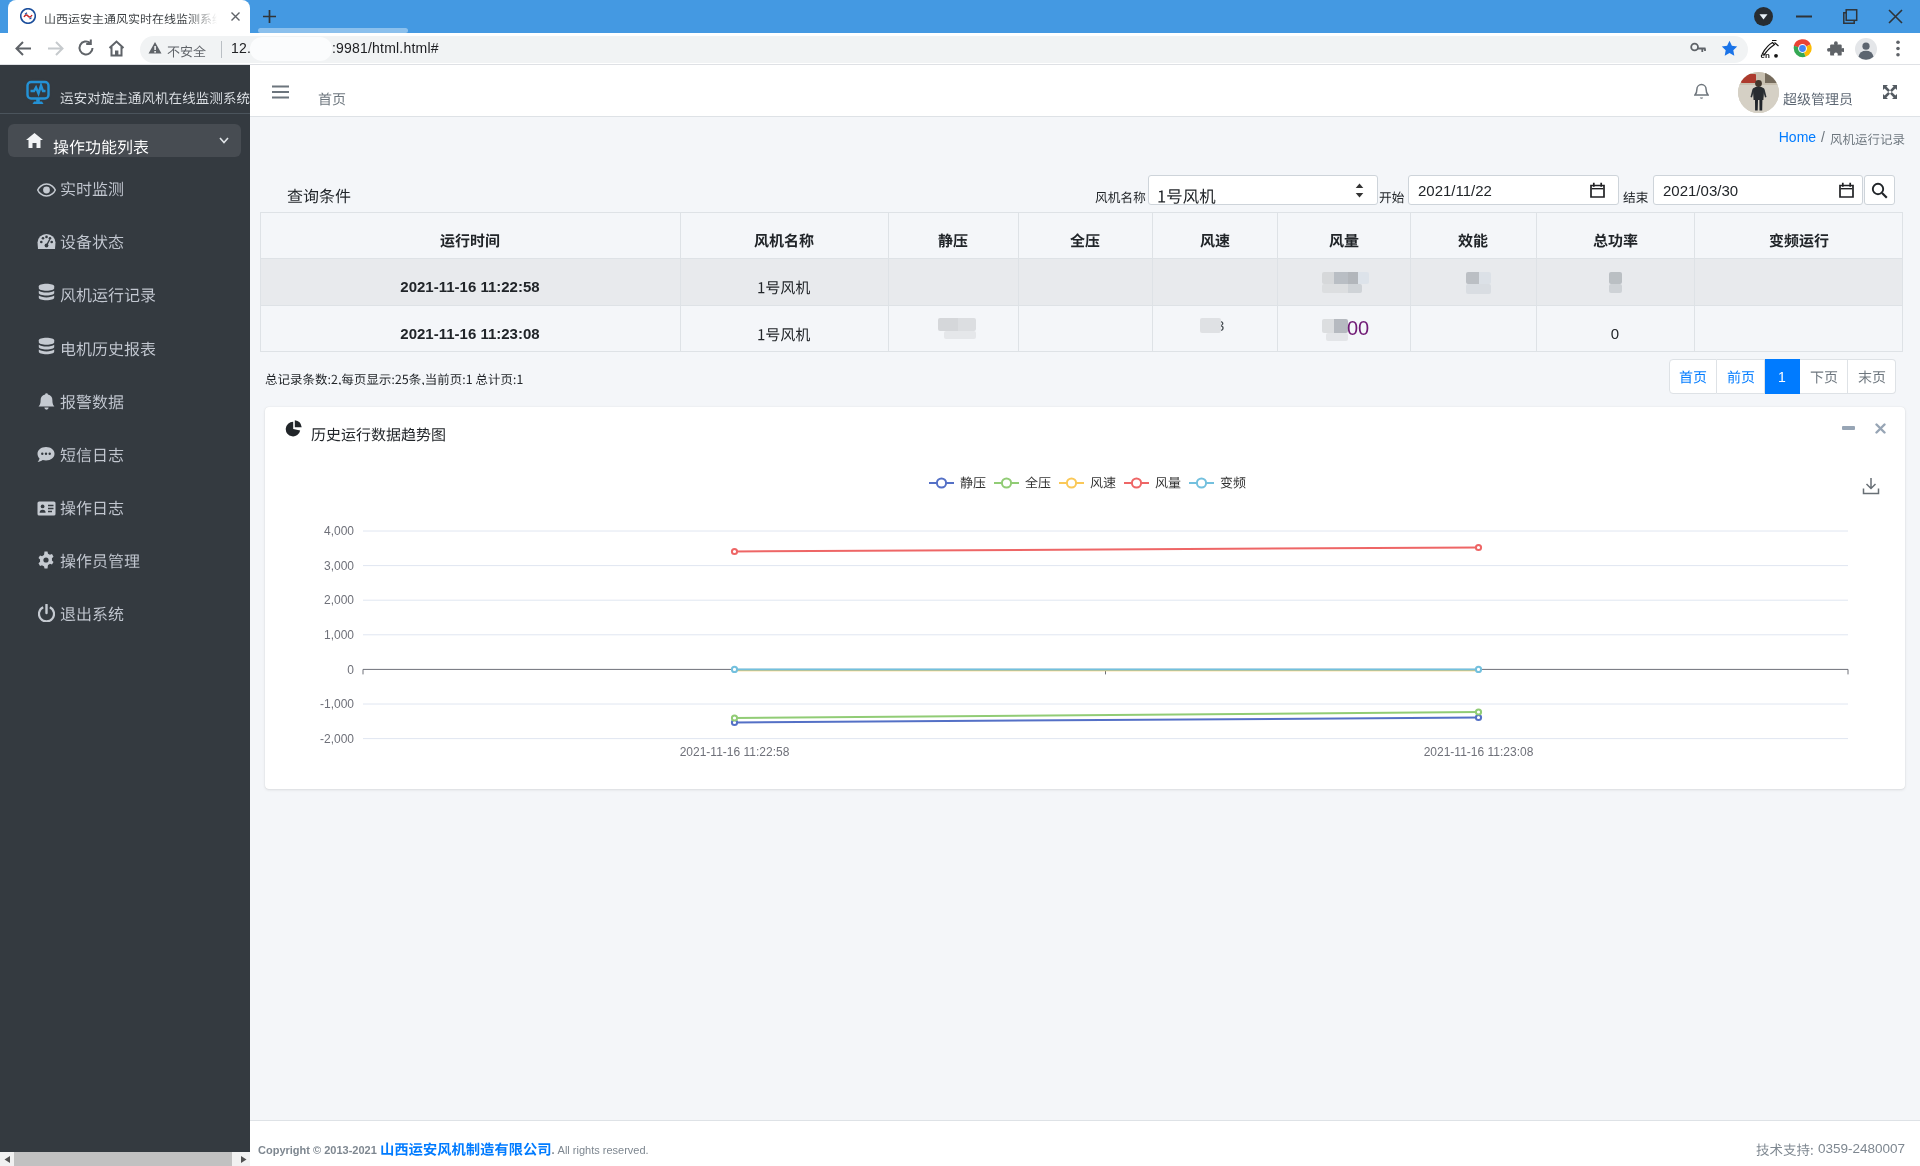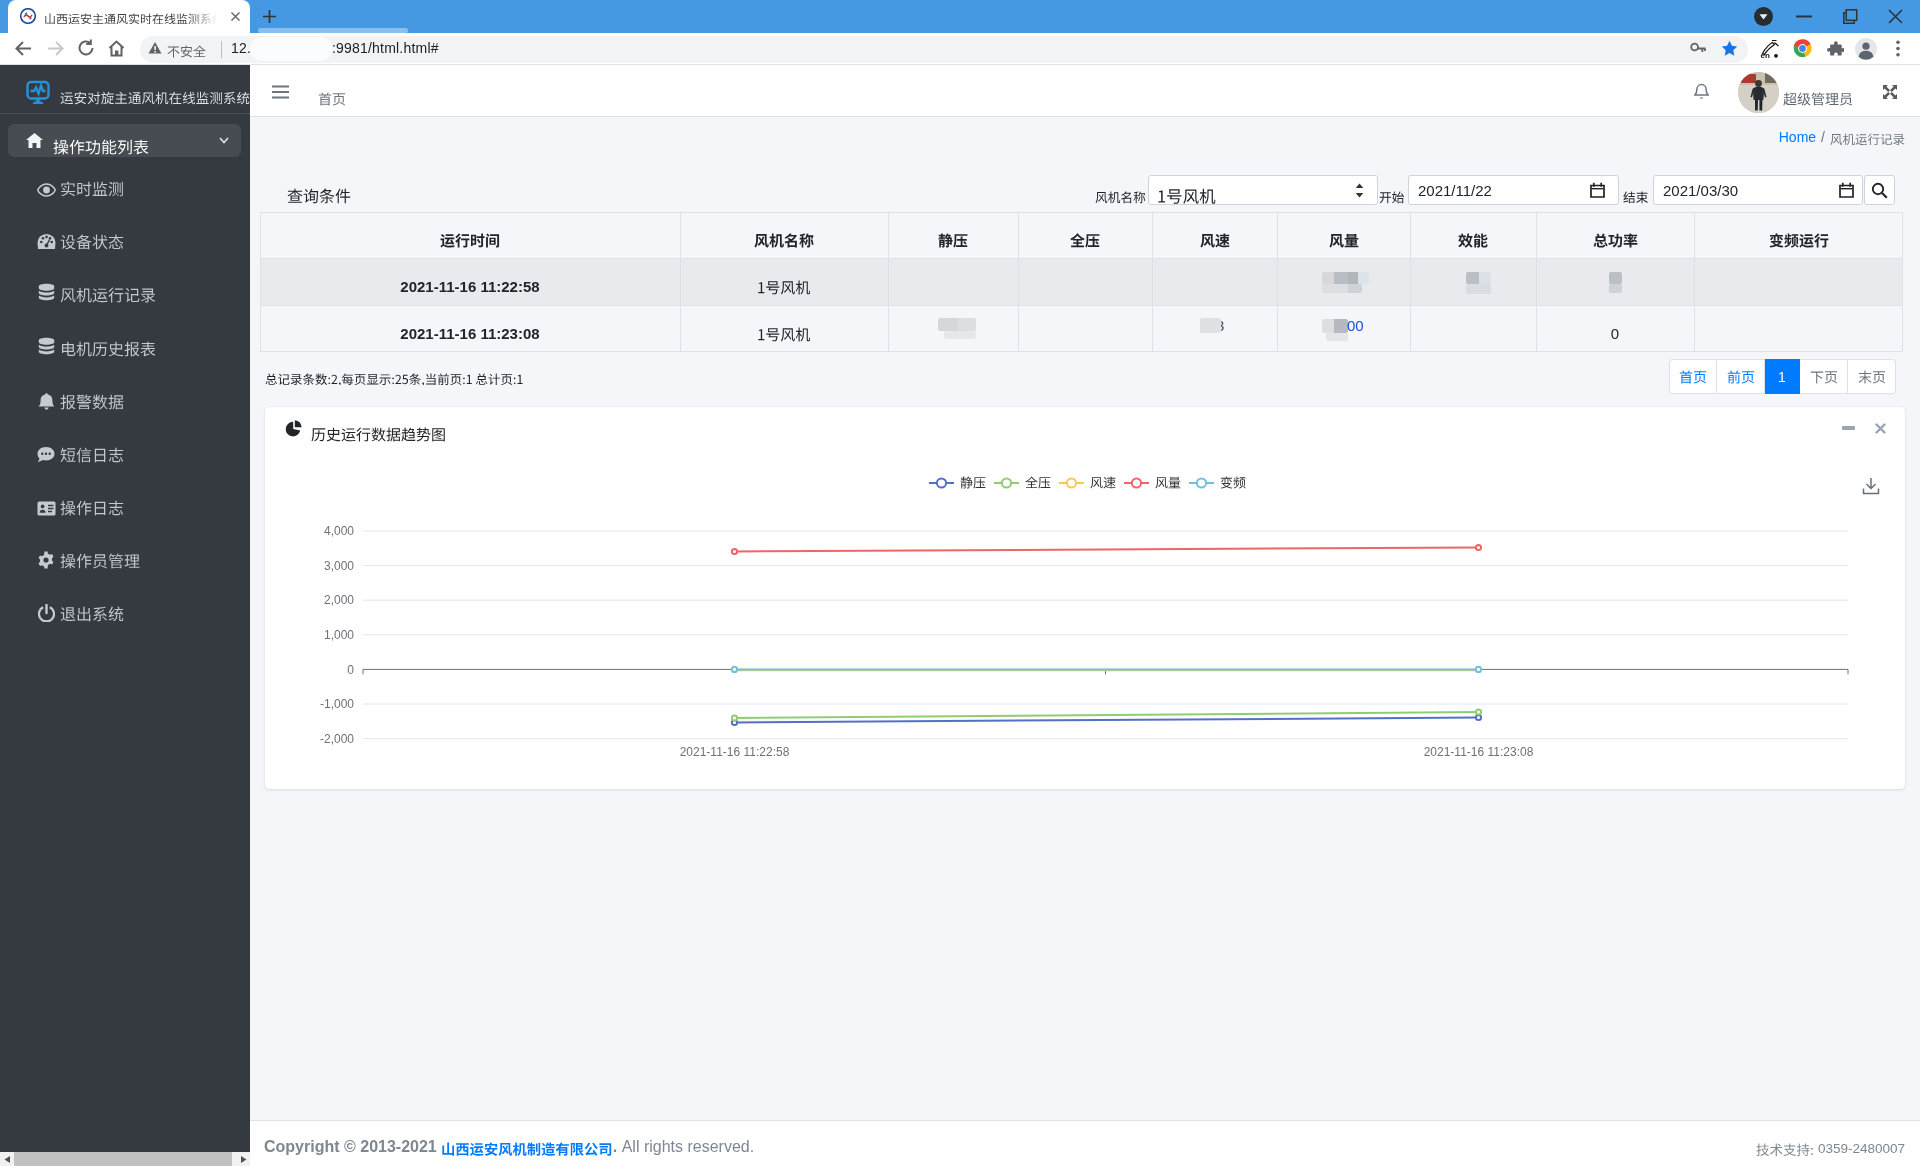--- a/index.html
+++ b/index.html
@@ -445,21 +445,21 @@
 <div class="blur" style="left:1466px;top:272px;width:25px;height:12px;background:linear-gradient(90deg,#bbbfc4 0 13px,#dce1e7 13px)"></div>
 <div class="blur" style="left:1466px;top:284px;width:25px;height:10px;background:#d9dde2"></div>
 <div class="blur" style="left:1609px;top:272px;width:13px;height:12px;background:#babfc3"></div>
 <div class="blur" style="left:1609px;top:284px;width:13px;height:9px;background:#ced2d6"></div>
 <div class="blur" style="left:938px;top:318px;width:38px;height:13px;background:linear-gradient(90deg,#d5d7da 0 20px,#dcdee1 20px)"></div>
 <div class="blur" style="left:944px;top:331px;width:32px;height:8px;background:#e5e7ea"></div>
 <div class="abs" style="left:1216px;top:317px;font-size:15px;color:#4a5056">3</div>
 <div class="blur" style="left:1200px;top:318px;width:21px;height:15px;background:#dfe1e4"></div>
 <div class="blur" style="left:1322px;top:319px;width:26px;height:14px;background:linear-gradient(90deg,#dcdee0 0 12px,#b6bac0 12px)"></div>
 <div class="blur" style="left:1326px;top:333px;width:22px;height:8px;background:#e3e5e8"></div>
-<div class="abs" style="left:1347px;top:317px;font-size:15px;color:#1d4ed8">00</div>
+<div class="abs" style="left:1347px;top:317px;font-size:20px;color:#701a75">00</div>
 <div class="abs fx" style="left:1615px;top:316px;height:26px;width:40px;margin-left:-20px;justify-content:center;font-size:15px;color:#212529">0</div>
 <div class="abs fx" style="left:265px;top:357px;height:28px">
     <svg class="t" width="258.34" height="12.5" viewBox="0 -880 20667 1000" style="vertical-align:-1.5px;">
       <path fill="#212529" d="M759 -214C816 -145 875 -52 897 10L958 -28C936 -91 875 -180 816 -247ZM412 -269C478 -224 554 -153 591 -104L647 -152C609 -199 532 -267 465 -311ZM281 -241V-34C281 47 312 69 431 69C455 69 630 69 656 69C748 69 773 41 784 -74C762 -78 730 -90 713 -101C707 -13 700 1 650 1C611 1 464 1 435 1C371 1 360 -5 360 -35V-241ZM137 -225C119 -148 84 -60 43 -9L112 24C157 -36 190 -130 208 -212ZM265 -567H737V-391H265ZM186 -638V-319H820V-638H657C692 -689 729 -751 761 -808L684 -839C658 -779 614 -696 575 -638H370L429 -668C411 -715 365 -784 321 -836L257 -806C299 -755 341 -685 358 -638ZM1124 -769C1179 -720 1249 -652 1280 -608L1335 -661C1300 -703 1230 -769 1176 -815ZM1200 61V60C1214 41 1242 20 1408 -98C1400 -113 1389 -143 1384 -163L1280 -92V-526H1046V-453H1206V-93C1206 -44 1175 -10 1157 4C1171 17 1192 45 1200 61ZM1419 -770V-695H1816V-442H1438V-57C1438 41 1474 65 1586 65C1611 65 1790 65 1816 65C1925 65 1951 20 1962 -143C1940 -148 1908 -161 1889 -175C1884 -33 1874 -7 1812 -7C1773 -7 1621 -7 1591 -7C1527 -7 1515 -16 1515 -56V-370H1816V-318H1891V-770ZM2134 -317C2199 -281 2278 -224 2316 -186L2369 -238C2329 -276 2248 -329 2185 -363ZM2134 -784V-715H2740L2736 -623H2164V-554H2732L2726 -462H2067V-395H2461V-212C2316 -152 2165 -91 2068 -54L2108 13C2206 -29 2337 -85 2461 -140V-2C2461 12 2456 16 2440 17C2424 18 2368 18 2309 16C2319 35 2331 63 2335 82C2413 82 2464 82 2495 71C2527 60 2537 42 2537 -1V-236C2623 -106 2748 -9 2904 40C2914 20 2937 -9 2953 -25C2845 -54 2751 -107 2675 -177C2739 -216 2814 -272 2874 -323L2810 -370C2765 -325 2691 -266 2629 -224C2592 -266 2561 -314 2537 -365V-395H2940V-462H2804C2813 -565 2820 -688 2822 -784L2763 -788L2750 -784ZM3300 -182C3252 -121 3162 -48 3096 -10C3112 2 3134 27 3146 43C3214 -1 3307 -84 3360 -155ZM3629 -145C3699 -88 3780 -6 3818 47L3875 4C3836 -50 3752 -129 3683 -184ZM3667 -683C3624 -631 3568 -586 3502 -548C3439 -585 3385 -628 3344 -679L3348 -683ZM3378 -842C3326 -751 3223 -647 3074 -575C3091 -564 3115 -538 3128 -520C3191 -554 3246 -592 3294 -633C3333 -587 3379 -546 3431 -511C3311 -454 3171 -418 3035 -399C3049 -382 3064 -351 3070 -332C3219 -356 3372 -399 3502 -468C3621 -404 3764 -361 3919 -339C3929 -359 3948 -390 3964 -406C3820 -424 3686 -458 3574 -510C3661 -566 3734 -636 3782 -721L3732 -752L3718 -748H3405C3426 -774 3444 -800 3460 -826ZM3461 -393V-287H3147V-220H3461V-3C3461 8 3457 11 3446 11C3435 12 3395 12 3357 10C3367 29 3377 57 3380 76C3438 76 3477 76 3503 65C3530 54 3537 35 3537 -3V-220H3852V-287H3537V-393ZM4443 -821C4425 -782 4393 -723 4368 -688L4417 -664C4443 -697 4477 -747 4506 -793ZM4088 -793C4114 -751 4141 -696 4150 -661L4207 -686C4198 -722 4171 -776 4143 -815ZM4410 -260C4387 -208 4355 -164 4317 -126C4279 -145 4240 -164 4203 -180C4217 -204 4233 -231 4247 -260ZM4110 -153C4159 -134 4214 -109 4264 -83C4200 -37 4123 -5 4041 14C4054 28 4070 54 4077 72C4169 47 4254 8 4326 -50C4359 -30 4389 -11 4412 6L4460 -43C4437 -59 4408 -77 4375 -95C4428 -152 4470 -222 4495 -309L4454 -326L4442 -323H4278L4300 -375L4233 -387C4226 -367 4216 -345 4206 -323H4070V-260H4175C4154 -220 4131 -183 4110 -153ZM4257 -841V-654H4050V-592H4234C4186 -527 4109 -465 4039 -435C4054 -421 4071 -395 4080 -378C4141 -411 4207 -467 4257 -526V-404H4327V-540C4375 -505 4436 -458 4461 -435L4503 -489C4479 -506 4391 -562 4342 -592H4531V-654H4327V-841ZM4629 -832C4604 -656 4559 -488 4481 -383C4497 -373 4526 -349 4538 -337C4564 -374 4586 -418 4606 -467C4628 -369 4657 -278 4694 -199C4638 -104 4560 -31 4451 22C4465 37 4486 67 4493 83C4595 28 4672 -41 4731 -129C4781 -44 4843 24 4921 71C4933 52 4955 26 4972 12C4888 -33 4822 -106 4771 -198C4824 -301 4858 -426 4880 -576H4948V-646H4663C4677 -702 4689 -761 4698 -821ZM4809 -576C4793 -461 4769 -361 4733 -276C4695 -366 4667 -468 4648 -576ZM5139 -390C5175 -390 5205 -418 5205 -460C5205 -501 5175 -530 5139 -530C5102 -530 5073 -501 5073 -460C5073 -418 5102 -390 5139 -390ZM5139 13C5175 13 5205 -15 5205 -56C5205 -98 5175 -126 5139 -126C5102 -126 5073 -98 5073 -56C5073 -15 5102 13 5139 13ZM5322 0H5783V-79H5580C5543 -79 5498 -75 5460 -72C5632 -235 5748 -384 5748 -531C5748 -661 5665 -746 5534 -746C5441 -746 5377 -704 5318 -639L5371 -587C5412 -636 5463 -672 5523 -672C5614 -672 5658 -611 5658 -527C5658 -401 5552 -255 5322 -54ZM5908 190C5998 152 6054 77 6054 -19C6054 -86 6025 -126 5977 -126C5940 -126 5908 -102 5908 -62C5908 -22 5939 2 5975 2L5986 1C5985 61 5948 109 5886 136ZM6502 -458C6565 -429 6640 -382 6679 -345H6380L6401 -503H6861L6855 -345H6685L6727 -389C6688 -426 6609 -472 6545 -500ZM6154 -347V-279H6296C6283 -194 6270 -113 6257 -52H6298L6831 -51C6825 -20 6819 -2 6811 7C6802 19 6793 22 6775 22C6755 22 6709 21 6659 17C6669 34 6676 60 6677 77C6726 80 6777 81 6806 79C6837 76 6858 68 6877 42C6889 27 6898 -1 6906 -51H7035V-118H6914C6919 -161 6922 -214 6926 -279H7070V-347H6929L6936 -533C6936 -543 6937 -570 6937 -570H6334C6327 -503 6317 -425 6306 -347ZM6840 -118H6675L6710 -156C6669 -196 6589 -247 6520 -280H6852C6849 -213 6845 -159 6840 -118ZM6476 -238C6540 -207 6614 -158 6656 -118H6346L6371 -280H6517ZM6382 -846C6329 -719 6243 -590 6150 -510C6169 -499 6202 -477 6217 -465C6271 -519 6327 -592 6376 -671H7036V-739H6415C6430 -767 6444 -795 6457 -824ZM7575 -462V-281C7575 -174 7532 -55 7161 19C7177 35 7198 64 7207 80C7596 -4 7652 -143 7652 -280V-462ZM7656 -110C7772 -56 7923 27 7996 83L8043 23C7965 -32 7814 -111 7700 -161ZM7282 -595V-128H7359V-525H7871V-130H7950V-595H7589C7608 -630 7628 -673 7646 -715H8046V-785H7185V-715H7560C7548 -676 7530 -631 7514 -595ZM8355 -570H8868V-466H8355ZM8355 -731H8868V-628H8355ZM8282 -791V-405H8944V-791ZM8931 -330C8898 -266 8838 -180 8793 -126L8851 -97C8897 -151 8953 -230 8996 -300ZM8235 -297C8276 -233 8324 -145 8347 -93L8408 -123C8386 -174 8335 -260 8294 -322ZM8682 -365V-39H8534V-365H8463V-39H8151V33H9071V-39H8754V-365ZM9345 -351C9302 -238 9228 -127 9146 -56C9165 -46 9199 -24 9215 -11C9294 -88 9373 -207 9422 -330ZM9795 -320C9867 -224 9943 -94 9970 -10L10045 -44C10015 -129 9937 -255 9864 -349ZM9260 -766V-692H9964V-766ZM9171 -523V-449H9572V-19C9572 -3 9566 1 9548 2C9529 3 9463 3 9395 0C9407 23 9419 56 9422 79C9511 79 9570 78 9605 66C9641 53 9653 31 9653 -18V-449H10052V-523ZM10250 -390C10286 -390 10316 -418 10316 -460C10316 -501 10286 -530 10250 -530C10213 -530 10184 -501 10184 -460C10184 -418 10213 -390 10250 -390ZM10250 13C10286 13 10316 -15 10316 -56C10316 -98 10286 -126 10250 -126C10213 -126 10184 -98 10184 -56C10184 -15 10213 13 10250 13ZM10433 0H10894V-79H10691C10654 -79 10609 -75 10571 -72C10743 -235 10859 -384 10859 -531C10859 -661 10776 -746 10645 -746C10552 -746 10488 -704 10429 -639L10482 -587C10523 -636 10574 -672 10634 -672C10725 -672 10769 -611 10769 -527C10769 -401 10663 -255 10433 -54ZM11206 13C11329 13 11446 -78 11446 -238C11446 -400 11346 -472 11225 -472C11181 -472 11148 -461 11115 -443L11134 -655H11410V-733H11054L11030 -391L11079 -360C11121 -388 11152 -403 11201 -403C11293 -403 11353 -341 11353 -236C11353 -129 11284 -63 11197 -63C11112 -63 11058 -102 11017 -144L10971 -84C11021 -35 11091 13 11206 13ZM11799 -182C11751 -121 11661 -48 11595 -10C11611 2 11633 27 11645 43C11713 -1 11806 -84 11859 -155ZM12128 -145C12198 -88 12279 -6 12317 47L12374 4C12335 -50 12251 -129 12182 -184ZM12166 -683C12123 -631 12067 -586 12001 -548C11938 -585 11884 -628 11843 -679L11847 -683ZM11877 -842C11825 -751 11722 -647 11573 -575C11590 -564 11614 -538 11627 -520C11690 -554 11745 -592 11793 -633C11832 -587 11878 -546 11930 -511C11810 -454 11670 -418 11534 -399C11548 -382 11563 -351 11569 -332C11718 -356 11871 -399 12001 -468C12120 -404 12263 -361 12418 -339C12428 -359 12447 -390 12463 -406C12319 -424 12185 -458 12073 -510C12160 -566 12233 -636 12281 -721L12231 -752L12217 -748H11904C11925 -774 11943 -800 11959 -826ZM11960 -393V-287H11646V-220H11960V-3C11960 8 11956 11 11945 11C11934 12 11894 12 11856 10C11866 29 11876 57 11879 76C11937 76 11976 76 12002 65C12029 54 12036 35 12036 -3V-220H12351V-287H12036V-393ZM12574 190C12664 152 12720 77 12720 -19C12720 -86 12691 -126 12643 -126C12606 -126 12574 -102 12574 -62C12574 -22 12605 2 12641 2L12652 1C12651 61 12614 109 12552 136ZM12898 -769C12951 -698 13005 -601 13027 -536L13099 -569C13076 -632 13021 -726 12966 -796ZM13578 -805C13549 -728 13493 -622 13450 -555L13515 -530C13560 -594 13616 -693 13659 -778ZM12892 -38V37H13567V81H13646V-486H13317V-840H13235V-486H12912V-411H13567V-266H12945V-194H13567V-38ZM14381 -514V-104H14451V-514ZM14584 -544V-14C14584 1 14579 5 14563 5C14546 6 14492 6 14431 4C14442 24 14454 56 14458 76C14535 77 14586 75 14616 63C14647 51 14658 30 14658 -13V-544ZM14500 -845C14478 -796 14440 -730 14406 -682H14106L14155 -700C14136 -740 14093 -799 14055 -841L13985 -816C14021 -775 14058 -721 14077 -682H13830V-613H14724V-682H14491C14520 -723 14552 -773 14580 -819ZM14186 -301V-200H13964V-301ZM14186 -360H13964V-459H14186ZM13893 -523V75H13964V-141H14186V-7C14186 6 14182 10 14168 10C14155 11 14109 11 14058 9C14068 28 14079 57 14084 76C14151 76 14196 75 14223 63C14251 52 14259 32 14259 -6V-523ZM15241 -462V-281C15241 -174 15198 -55 14827 19C14843 35 14864 64 14873 80C15262 -4 15318 -143 15318 -280V-462ZM15322 -110C15438 -56 15589 27 15662 83L15709 23C15631 -32 15480 -111 15366 -161ZM14948 -595V-128H15025V-525H15537V-130H15616V-595H15255C15274 -630 15294 -673 15312 -715H15712V-785H14851V-715H15226C15214 -676 15196 -631 15180 -595ZM15916 -390C15952 -390 15982 -418 15982 -460C15982 -501 15952 -530 15916 -530C15879 -530 15850 -501 15850 -460C15850 -418 15879 -390 15916 -390ZM15916 13C15952 13 15982 -15 15982 -56C15982 -98 15952 -126 15916 -126C15879 -126 15850 -98 15850 -56C15850 -15 15879 13 15916 13ZM16143 0H16545V-76H16398V-733H16328C16288 -710 16241 -693 16176 -681V-623H16307V-76H16143ZM17593 -214C17650 -145 17709 -52 17731 10L17792 -28C17770 -91 17709 -180 17650 -247ZM17246 -269C17312 -224 17388 -153 17425 -104L17481 -152C17443 -199 17366 -267 17299 -311ZM17115 -241V-34C17115 47 17146 69 17265 69C17289 69 17464 69 17490 69C17582 69 17607 41 17618 -74C17596 -78 17564 -90 17547 -101C17541 -13 17534 1 17484 1C17445 1 17298 1 17269 1C17205 1 17194 -5 17194 -35V-241ZM16971 -225C16953 -148 16918 -60 16877 -9L16946 24C16991 -36 17024 -130 17042 -212ZM17099 -567H17571V-391H17099ZM17020 -638V-319H17654V-638H17491C17526 -689 17563 -751 17595 -808L17518 -839C17492 -779 17448 -696 17409 -638H17204L17263 -668C17245 -715 17199 -784 17155 -836L17091 -806C17133 -755 17175 -685 17192 -638ZM17971 -775C18027 -728 18097 -660 18129 -617L18180 -673C18146 -714 18075 -778 18020 -823ZM17880 -526V-452H18039V-93C18039 -50 18008 -20 17989 -8C18003 7 18023 41 18030 61C18046 40 18074 18 18263 -116C18255 -130 18243 -162 18238 -182L18115 -98V-526ZM18460 -837V-508H18206V-431H18460V80H18539V-431H18793V-508H18539V-837ZM19298 -462V-281C19298 -174 19255 -55 18884 19C18900 35 18921 64 18930 80C19319 -4 19375 -143 19375 -280V-462ZM19379 -110C19495 -56 19646 27 19719 83L19766 23C19688 -32 19537 -111 19423 -161ZM19005 -595V-128H19082V-525H19594V-130H19673V-595H19312C19331 -630 19351 -673 19369 -715H19769V-785H18908V-715H19283C19271 -676 19253 -631 19237 -595ZM19973 -390C20009 -390 20039 -418 20039 -460C20039 -501 20009 -530 19973 -530C19936 -530 19907 -501 19907 -460C19907 -418 19936 -390 19973 -390ZM19973 13C20009 13 20039 -15 20039 -56C20039 -98 20009 -126 19973 -126C19936 -126 19907 -98 19907 -56C19907 -15 19936 13 19973 13ZM20200 0H20602V-76H20455V-733H20385C20345 -710 20298 -693 20233 -681V-623H20364V-76H20200Z"></path>
     </svg>
   </div>
 <div class="pbtn" style="left:1669px;width:48px;border-radius:4px 0 0 4px">
     <svg class="t" width="28.0" height="14" viewBox="0 -880 2000 1000" style="vertical-align:-1.68px;">
       <path fill="#007bff" d="M243 -312H755V-210H243ZM243 -373V-472H755V-373ZM243 -150H755V-44H243ZM228 -815C259 -782 294 -736 313 -702H54V-632H456C450 -602 442 -568 433 -539H168V80H243V23H755V80H833V-539H512L546 -632H949V-702H696C725 -737 757 -779 785 -820L702 -842C681 -800 643 -742 611 -702H345L389 -725C370 -758 331 -808 294 -844ZM1464 -462V-281C1464 -174 1421 -55 1050 19C1066 35 1087 64 1096 80C1485 -4 1541 -143 1541 -280V-462ZM1545 -110C1661 -56 1812 27 1885 83L1932 23C1854 -32 1703 -111 1589 -161ZM1171 -595V-128H1248V-525H1760V-130H1839V-595H1478C1497 -630 1517 -673 1535 -715H1935V-785H1074V-715H1449C1437 -676 1419 -631 1403 -595Z"></path>
     </svg>
@@ -575,21 +575,21 @@
     <svg class="t" width="26.0" height="13" viewBox="0 -880 2000 1000" style="vertical-align:-1.56px;">
       <path fill="#333333" d="M223 -629C193 -558 143 -486 88 -438C105 -429 133 -409 147 -397C200 -450 257 -530 290 -611ZM691 -591C752 -534 825 -450 861 -396L920 -435C885 -487 812 -567 747 -623ZM432 -831C450 -803 470 -767 483 -738H70V-671H347V-367H422V-671H576V-368H651V-671H930V-738H567C554 -769 527 -816 504 -849ZM133 -339V-272H213C266 -193 338 -128 424 -75C312 -30 183 -1 52 16C65 32 83 63 89 82C233 59 375 22 499 -34C617 24 758 62 913 82C922 62 940 33 956 16C815 1 686 -29 576 -74C680 -133 766 -210 823 -309L775 -342L762 -339ZM296 -272H709C658 -206 585 -152 500 -109C416 -153 347 -207 296 -272ZM1701 -501C1699 -151 1688 -35 1446 30C1459 43 1477 67 1483 83C1743 9 1762 -129 1764 -501ZM1728 -84C1795 -34 1881 38 1923 82L1968 34C1925 -9 1837 -78 1770 -126ZM1428 -386C1376 -178 1261 -42 1049 25C1064 40 1081 65 1088 83C1315 3 1438 -144 1493 -371ZM1133 -397C1113 -323 1080 -248 1037 -197C1054 -189 1081 -172 1093 -162C1135 -217 1174 -301 1196 -383ZM1544 -609V-137H1608V-550H1854V-139H1922V-609H1742L1782 -714H1950V-781H1518V-714H1709C1699 -680 1686 -640 1672 -609ZM1114 -753V-529H1039V-461H1248V-158H1316V-461H1502V-529H1334V-652H1479V-716H1334V-841H1266V-529H1176V-753Z"></path>
     </svg>
   </div>
 <svg class="abs" style="left:1862px;top:477px" width="18" height="18" viewBox="0 0 18 18">
     <path d="M9 1 V11 M4.5 7 L9 11.5 L13.5 7" fill="none" stroke="#686f75" stroke-width="1.5"></path>
     <path d="M1.5 11.5 V16.5 H16.5 V11.5" fill="none" stroke="#686f75" stroke-width="1.5"></path>
   </svg>
 
 <div id="footer"></div>
-<div class="abs fx" style="left:264px;top:1130px;height:26px;font-size:16px;color:#7e8790"><b>Copyright © 2013-2021&nbsp;</b><svg class="t" width="171.6" height="14.3" viewBox="0 -880 12000 1000" style="vertical-align:-1.72px;">
+<div class="abs fx" style="left:258px;top:1130px;height:26px;font-size:11px;color:#7e8790"><b>Copyright © 2013-2021&nbsp;</b><svg class="t" width="171.6" height="14.3" viewBox="0 -880 12000 1000" style="vertical-align:-1.72px;">
       <path fill="#007bff" d="M93 -633V17H786V88H911V-637H786V-107H562V-842H436V-107H217V-633ZM1049 -795V-679H1336V-571H1100V86H1216V29H1791V84H1913V-571H1663V-679H1948V-795ZM1216 -82V-231C1232 -213 1248 -192 1256 -179C1398 -244 1436 -355 1442 -460H1549V-354C1549 -239 1571 -206 1676 -206C1697 -206 1763 -206 1785 -206H1791V-82ZM1216 -279V-460H1335C1330 -393 1307 -328 1216 -279ZM1443 -571V-679H1549V-571ZM1663 -460H1791V-319C1787 -318 1782 -317 1773 -317C1759 -317 1705 -317 1694 -317C1666 -317 1663 -321 1663 -354ZM2381 -799V-687H2894V-799ZM2055 -737C2110 -694 2191 -633 2228 -596L2312 -682C2271 -717 2188 -774 2134 -812ZM2381 -113C2418 -128 2471 -134 2808 -167C2822 -140 2834 -115 2843 -94L2951 -149C2914 -224 2836 -350 2780 -443L2680 -397L2753 -270L2510 -251C2556 -315 2601 -392 2636 -466H2959V-578H2313V-466H2490C2457 -383 2413 -307 2396 -284C2376 -255 2359 -236 2339 -231C2354 -198 2374 -138 2381 -113ZM2274 -507H2034V-397H2157V-116C2114 -95 2067 -59 2024 -16L2107 101C2149 42 2197 -22 2228 -22C2249 -22 2283 8 2324 31C2394 71 2475 83 2601 83C2710 83 2870 77 2945 73C2946 38 2967 -25 2981 -59C2876 -44 2707 -35 2605 -35C2496 -35 2406 -40 2340 -80C2311 -96 2291 -111 2274 -121ZM3390 -824C3402 -799 3415 -770 3426 -742H3078V-517H3199V-630H3797V-517H3925V-742H3571C3556 -776 3533 -819 3515 -853ZM3626 -348C3601 -291 3567 -243 3525 -202C3470 -223 3415 -243 3362 -261C3379 -288 3397 -317 3415 -348ZM3171 -210C3246 -185 3328 -154 3410 -121C3317 -72 3200 -41 3062 -22C3084 5 3120 60 3132 89C3296 58 3433 12 3543 -64C3662 -11 3771 45 3842 92L3939 -10C3866 -55 3760 -106 3645 -154C3694 -208 3735 -271 3766 -348H3944V-461H3478C3498 -502 3517 -543 3533 -582L3399 -609C3381 -562 3357 -511 3331 -461H3059V-348H3266C3236 -299 3205 -253 3176 -215ZM4146 -816V-534C4146 -373 4137 -142 4028 13C4055 27 4108 70 4128 94C4249 -76 4270 -356 4270 -534V-700H4724C4724 -178 4727 80 4884 80C4951 80 4974 26 4985 -104C4963 -125 4932 -167 4912 -197C4910 -118 4904 -48 4893 -48C4837 -48 4838 -312 4844 -816ZM4584 -643C4564 -578 4536 -512 4504 -449C4461 -505 4418 -560 4377 -609L4280 -558C4333 -492 4389 -416 4442 -341C4383 -250 4315 -172 4242 -118C4269 -96 4308 -54 4328 -26C4395 -82 4457 -154 4511 -237C4556 -167 4594 -102 4618 -49L4727 -112C4694 -179 4639 -263 4578 -349C4622 -431 4659 -521 4689 -613ZM5488 -792V-468C5488 -317 5476 -121 5343 11C5370 26 5417 66 5436 88C5581 -57 5604 -298 5604 -468V-679H5729V-78C5729 8 5737 32 5756 52C5773 70 5802 79 5826 79C5842 79 5865 79 5882 79C5905 79 5928 74 5944 61C5961 48 5971 29 5977 -1C5983 -30 5987 -101 5988 -155C5959 -165 5925 -184 5902 -203C5902 -143 5900 -95 5899 -73C5897 -51 5896 -42 5892 -37C5889 -33 5884 -31 5879 -31C5874 -31 5867 -31 5862 -31C5858 -31 5854 -33 5851 -37C5848 -41 5848 -55 5848 -82V-792ZM5193 -850V-643H5045V-530H5178C5146 -409 5086 -275 5020 -195C5039 -165 5066 -116 5077 -83C5121 -139 5161 -221 5193 -311V89H5308V-330C5337 -285 5366 -237 5382 -205L5450 -302C5430 -328 5342 -434 5308 -470V-530H5438V-643H5308V-850ZM6643 -767V-201H6755V-767ZM6823 -832V-52C6823 -36 6817 -32 6801 -31C6784 -31 6732 -31 6680 -33C6695 2 6712 55 6716 88C6794 88 6852 84 6889 65C6926 45 6938 12 6938 -52V-832ZM6113 -831C6096 -736 6063 -634 6021 -570C6045 -562 6084 -546 6111 -533H6037V-424H6265V-352H6076V9H6183V-245H6265V89H6379V-245H6467V-98C6467 -89 6464 -86 6455 -86C6446 -86 6420 -86 6392 -87C6405 -59 6419 -16 6422 14C6472 15 6510 14 6539 -3C6568 -21 6575 -50 6575 -96V-352H6379V-424H6598V-533H6379V-608H6559V-716H6379V-843H6265V-716H6201C6210 -746 6218 -777 6224 -808ZM6265 -533H6129C6141 -555 6153 -580 6164 -608H6265ZM7047 -752C7101 -703 7167 -634 7195 -587L7290 -660C7259 -706 7191 -771 7136 -817ZM7493 -293H7767V-193H7493ZM7381 -389V-98H7886V-389ZM7453 -635H7579V-551H7399C7417 -575 7436 -603 7453 -635ZM7579 -850V-736H7498C7508 -762 7517 -789 7524 -816L7413 -840C7391 -753 7349 -663 7297 -606C7324 -594 7373 -569 7397 -551H7310V-450H7957V-551H7698V-635H7915V-736H7698V-850ZM7272 -464H7043V-353H7157V-100C7118 -81 7076 -51 7037 -15L7109 90C7152 35 7201 -21 7232 -21C7250 -21 7280 6 7316 28C7381 64 7461 74 7582 74C7691 74 7860 69 7950 63C7951 32 7970 -24 7982 -55C7874 -39 7694 -31 7586 -31C7479 -31 7390 -35 7329 -72C7304 -86 7287 -100 7272 -109ZM8365 -850C8355 -810 8342 -770 8326 -729H8055V-616H8275C8215 -500 8132 -394 8025 -323C8048 -301 8086 -257 8104 -231C8153 -265 8196 -304 8236 -348V89H8354V-103H8717V-42C8717 -29 8712 -24 8695 -23C8678 -23 8619 -23 8568 -26C8584 6 8600 57 8604 90C8686 90 8743 89 8783 70C8824 52 8835 19 8835 -40V-537H8369C8384 -563 8397 -589 8410 -616H8947V-729H8457C8469 -760 8479 -791 8489 -822ZM8354 -268H8717V-203H8354ZM8354 -368V-432H8717V-368ZM9077 -810V86H9181V-703H9278C9262 -638 9241 -557 9222 -495C9279 -425 9291 -360 9291 -312C9291 -283 9286 -261 9274 -252C9267 -246 9257 -244 9247 -244C9235 -243 9221 -244 9203 -245C9220 -216 9229 -171 9229 -142C9253 -141 9277 -141 9295 -144C9317 -148 9336 -154 9352 -166C9384 -190 9397 -234 9397 -299C9397 -358 9384 -428 9324 -508C9352 -585 9385 -686 9411 -770L9332 -815L9315 -810ZM9778 -532V-452H9557V-532ZM9778 -629H9557V-706H9778ZM9444 92C9468 77 9506 62 9702 13C9698 -14 9697 -62 9697 -96L9557 -66V-348H9617C9664 -151 9746 4 9895 86C9912 53 9949 6 9975 -18C9908 -48 9855 -94 9812 -153C9857 -181 9909 -219 9953 -254L9875 -339C9846 -308 9802 -270 9762 -239C9745 -273 9732 -310 9721 -348H9895V-809H9440V-89C9440 -42 9414 -15 9393 -2C9411 19 9436 66 9444 92ZM10297 -827C10243 -683 10146 -542 10038 -458C10070 -438 10126 -395 10151 -372C10256 -470 10363 -627 10429 -790ZM10691 -834 10573 -786C10650 -639 10770 -477 10872 -373C10895 -405 10940 -452 10972 -476C10872 -563 10752 -710 10691 -834ZM10151 40C10200 20 10268 16 10754 -25C10780 17 10801 57 10817 90L10937 25C10888 -69 10793 -211 10709 -321L10595 -269C10624 -229 10655 -183 10685 -137L10311 -112C10404 -220 10497 -355 10571 -495L10437 -552C10363 -384 10241 -211 10199 -166C10161 -121 10137 -96 10105 -87C10121 -52 10144 14 10151 40ZM11089 -604V-499H11681V-604ZM11079 -789V-675H11781V-64C11781 -46 11775 -41 11757 -41C11737 -40 11671 -39 11614 -43C11631 -8 11649 52 11653 87C11744 88 11808 85 11850 64C11893 43 11905 6 11905 -62V-789ZM11257 -322H11510V-188H11257ZM11140 -425V-12H11257V-85H11628V-425Z"></path>
     </svg><b style="color:#7e8790">.</b>&nbsp;All rights reserved.</div>
 <div class="abs fx" style="top:1130px;right:15px;height:26px;font-size:13.5px;color:#7e8790"><svg class="t" width="57.75" height="13.5" viewBox="0 -880 4278 1000" style="vertical-align:-1.62px;">
       <path fill="#7e8790" d="M614 -840V-683H378V-613H614V-462H398V-393H431L428 -392C468 -285 523 -192 594 -116C512 -56 417 -14 320 12C335 28 353 59 361 79C464 48 562 1 648 -64C722 1 812 50 916 81C927 61 948 32 965 16C865 -10 778 -54 705 -113C796 -197 868 -306 909 -444L861 -465L847 -462H688V-613H929V-683H688V-840ZM502 -393H814C777 -302 720 -225 650 -162C586 -227 537 -305 502 -393ZM178 -840V-638H49V-568H178V-348C125 -333 77 -320 37 -311L59 -238L178 -273V-11C178 4 173 9 159 9C146 9 103 9 56 8C65 28 76 59 79 77C148 78 189 75 216 64C242 52 252 32 252 -11V-295L373 -332L363 -400L252 -368V-568H363V-638H252V-840ZM1607 -776C1669 -732 1748 -667 1786 -626L1843 -680C1803 -720 1723 -781 1661 -823ZM1461 -839V-587H1067V-513H1440C1351 -345 1193 -180 1035 -100C1054 -85 1079 -55 1093 -35C1229 -114 1364 -251 1461 -405V80H1543V-435C1643 -283 1781 -131 1902 -43C1916 -64 1942 -93 1962 -109C1827 -194 1668 -358 1574 -513H1928V-587H1543V-839ZM2459 -840V-687H2077V-613H2459V-458H2123V-385H2230L2208 -377C2262 -269 2337 -180 2431 -110C2315 -52 2179 -15 2036 8C2051 25 2070 60 2077 80C2230 52 2375 7 2501 -63C2616 5 2754 50 2917 74C2928 54 2948 21 2965 3C2815 -16 2684 -54 2576 -110C2690 -188 2782 -293 2839 -430L2787 -461L2773 -458H2537V-613H2921V-687H2537V-840ZM2286 -385H2729C2677 -287 2600 -210 2504 -151C2410 -212 2336 -290 2286 -385ZM3448 -204C3491 -150 3539 -74 3558 -26L3620 -65C3599 -113 3549 -185 3506 -237ZM3626 -835V-710H3413V-642H3626V-515H3362V-446H3758V-334H3373V-265H3758V-11C3758 2 3754 7 3739 7C3724 8 3671 9 3615 6C3625 27 3635 58 3638 79C3712 79 3761 78 3790 67C3821 55 3830 34 3830 -11V-265H3954V-334H3830V-446H3960V-515H3698V-642H3912V-710H3698V-835ZM3171 -839V-638H3042V-568H3171V-351C3117 -334 3067 -320 3028 -309L3047 -235L3171 -275V-11C3171 4 3166 8 3154 8C3142 8 3103 8 3060 7C3069 28 3079 59 3081 77C3144 78 3183 75 3207 63C3232 51 3241 31 3241 -10V-298L3350 -334L3340 -403L3241 -372V-568H3347V-638H3241V-839ZM4139 -390C4175 -390 4205 -418 4205 -460C4205 -501 4175 -530 4139 -530C4102 -530 4073 -501 4073 -460C4073 -418 4102 -390 4139 -390ZM4139 13C4175 13 4205 -15 4205 -56C4205 -98 4175 -126 4139 -126C4102 -126 4073 -98 4073 -56C4073 -15 4102 13 4139 13Z"></path>
     </svg>&nbsp;0359-2480007</div>
 <div id="hscroll"></div>
 <svg class="abs" style="left:3px;top:1156px" width="8" height="7" viewBox="0 0 8 7">
     <path d="M7 0 L1.5 3.5 L7 7 Z" fill="#505050"></path>
   </svg>
 <div class="abs" style="left:14px;top:1152px;width:218px;height:14px;background:#c1c1c1"></div>

